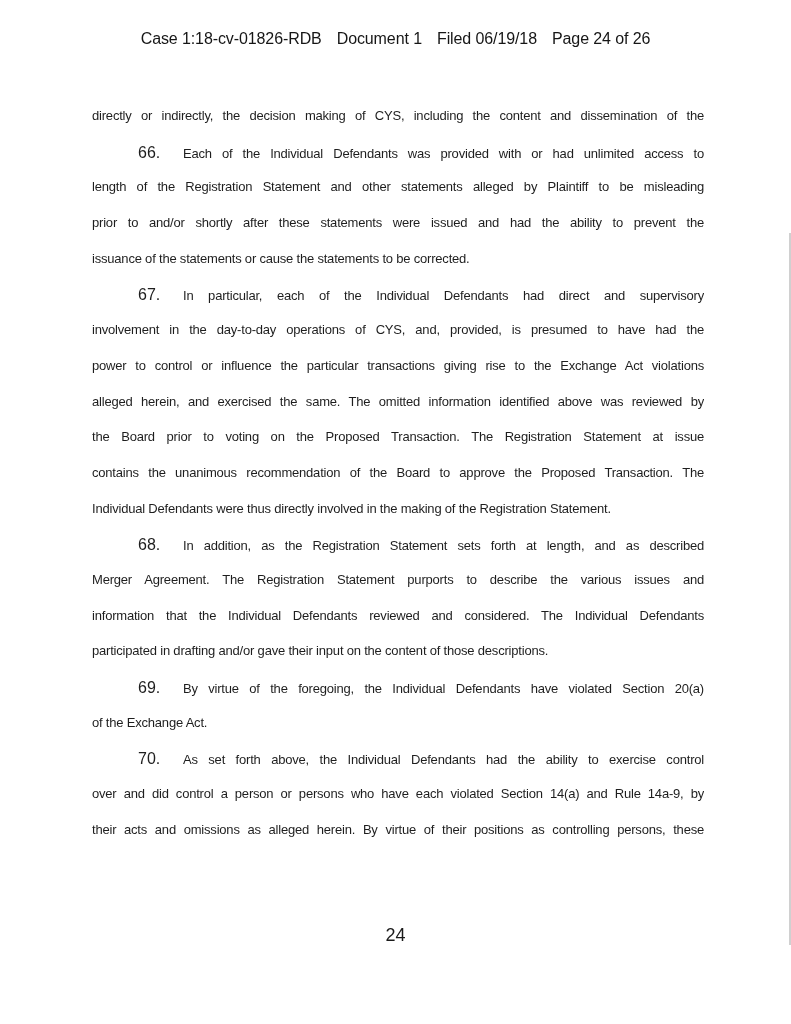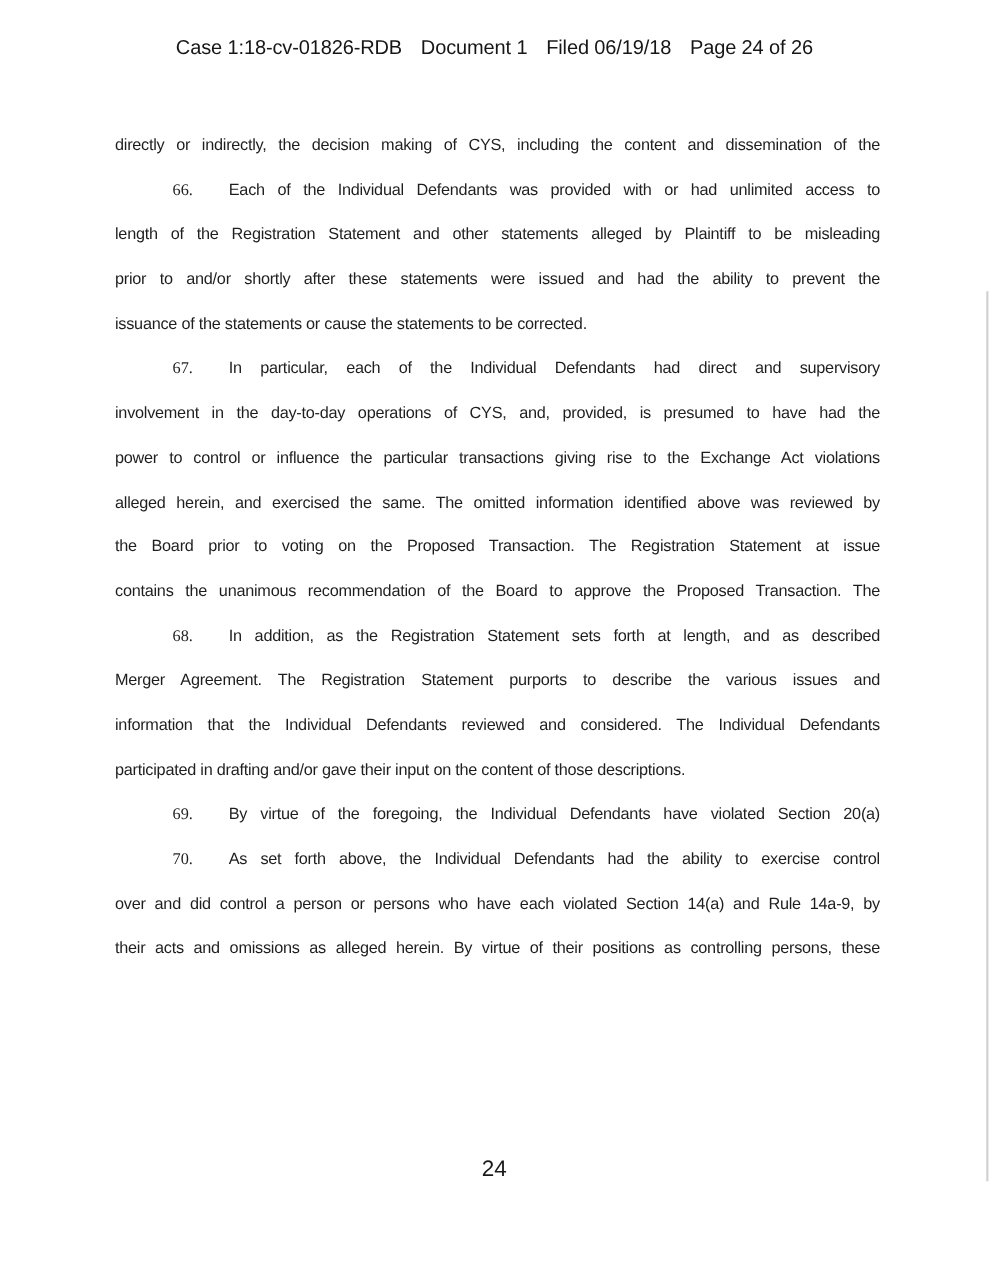--- a/index.html
+++ b/index.html
@@ -45,22 +45,22 @@
     text-align-last: justify;
     white-space: normal;
   }
   .line.end {
     text-align-last: left;
   }
   .pnum {
     display: inline-block;
     width: 91px;
     text-indent: 46px;
-    font-family: Liberation Serif, serif;
-    font-size: 13px;
+    font-family: Liberation Sans, sans-serif;
+    font-size: 16px;
     letter-spacing: 0;
   }
   .footer {
     position: absolute;
     top: 925px;
     left: 0;
     width: 100%;
     text-align: center;
     font-size: 18px;
     color: #1a1a1a;
@@ -92,25 +92,27 @@
       <div class="line"><span class="pnum">66.</span>Each of the Individual Defendants was provided with or had unlimited access to</div>
       <div class="line">length of the Registration Statement and other statements alleged by Plaintiff to be misleading</div>
       <div class="line">prior to and/or shortly after these statements were issued and had the ability to prevent the</div>
       <div class="line end">issuance of the statements or cause the statements to be corrected.</div>
       <div class="line"><span class="pnum">67.</span>In particular, each of the Individual Defendants had direct and supervisory</div>
       <div class="line">involvement in the day-to-day operations of CYS, and, provided, is presumed to have had the</div>
       <div class="line">power to control or influence the particular transactions giving rise to the Exchange Act violations</div>
       <div class="line">alleged herein, and exercised the same. The omitted information identified above was reviewed by</div>
       <div class="line">the Board prior to voting on the Proposed Transaction. The Registration Statement at issue</div>
       <div class="line">contains the unanimous recommendation of the Board to approve the Proposed Transaction. The</div>
+      <div class="line end">Individual Defendants were thus directly involved in the making of the Registration Statement.</div>
       <div class="line"><span class="pnum">68.</span>In addition, as the Registration Statement sets forth at length, and as described</div>
       <div class="line">Merger Agreement. The Registration Statement purports to describe the various issues and</div>
       <div class="line">information that the Individual Defendants reviewed and considered. The Individual Defendants</div>
       <div class="line end">participated in drafting and/or gave their input on the content of those descriptions.</div>
       <div class="line"><span class="pnum">69.</span>By virtue of the foregoing, the Individual Defendants have violated Section 20(a)</div>
+      <div class="line end">of the Exchange Act.</div>
       <div class="line"><span class="pnum">70.</span>As set forth above, the Individual Defendants had the ability to exercise control</div>
       <div class="line">over and did control a person or persons who have each violated Section 14(a) and Rule 14a-9, by</div>
       <div class="line">their acts and omissions as alleged herein. By virtue of their positions as controlling persons, these</div>
     </div>
 
   <div class="footer">24</div>
 
   <div class="scan-edge"></div>
 
 </div>

